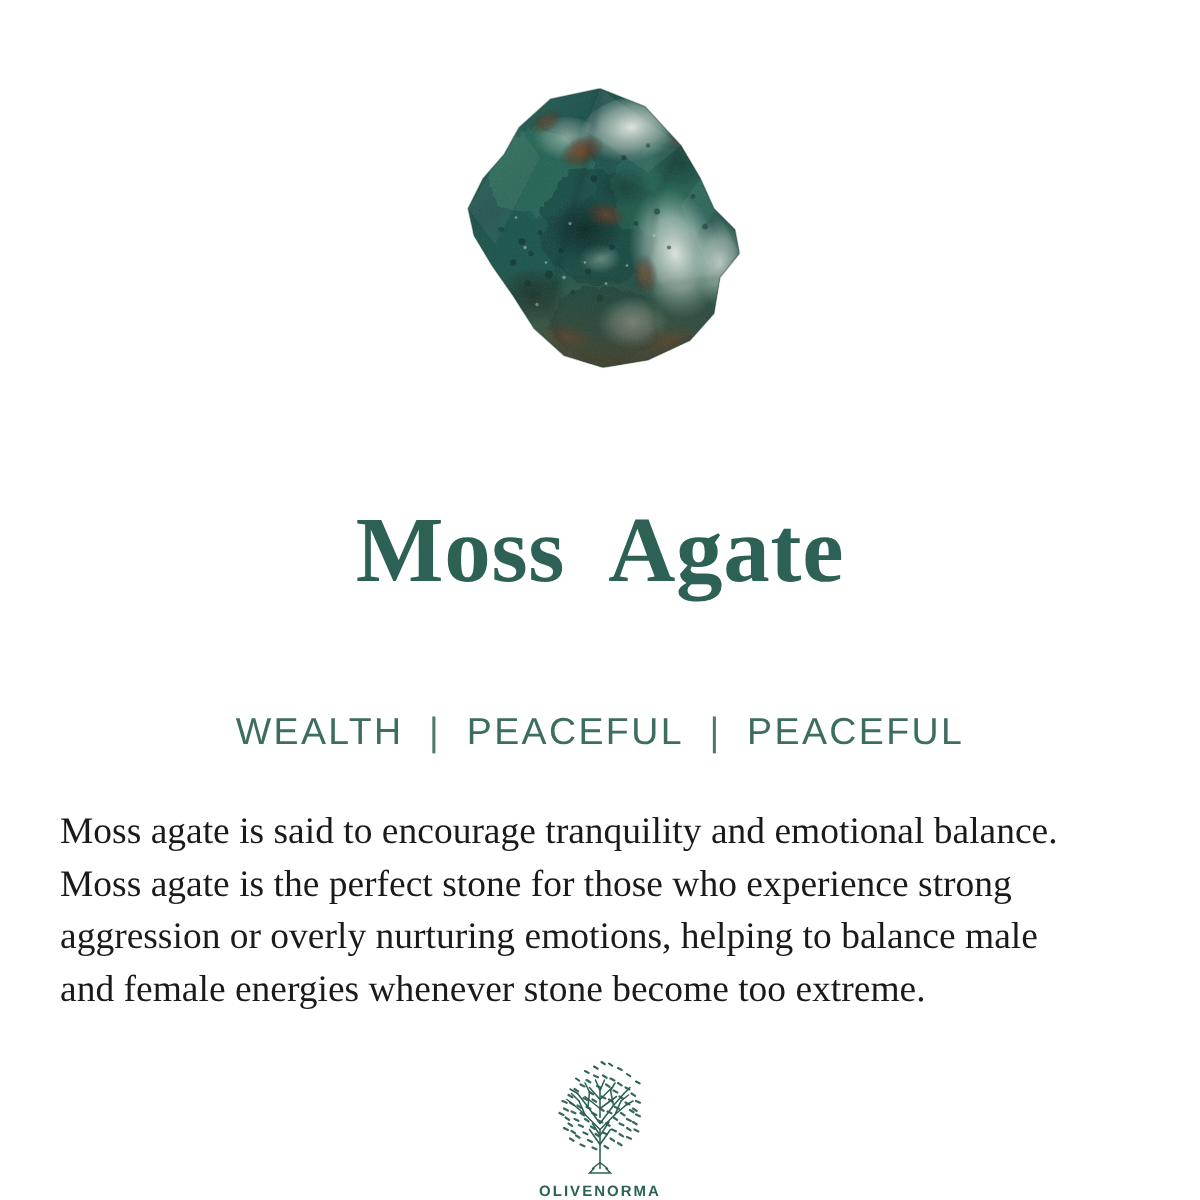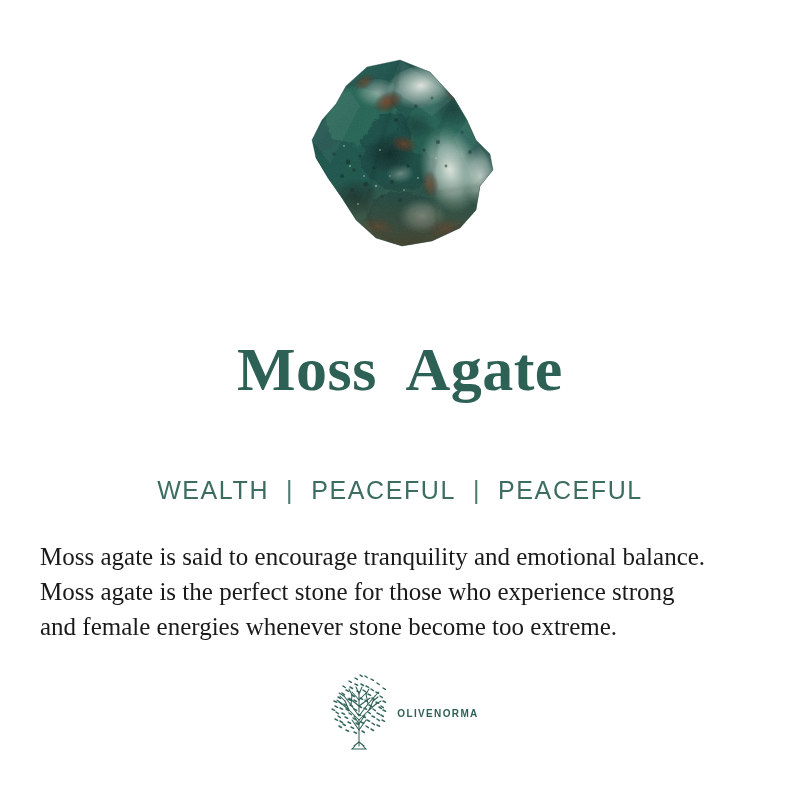--- a/index.html
+++ b/index.html
@@ -87,21 +87,21 @@
   }
   .body-copy .line {
     display: block;
     white-space: nowrap;
   }
 
   
   .brand {
     margin-top: 28px;
     display: flex;
-    flex-direction: row;
+    flex-direction: column;
     align-items: center;
     text-align: center;
   }
   .brand-mark {
     display: block;
     width: 76px;
     height: 80px;
   }
   .brand-name {
     margin-top: 4px;
@@ -280,20 +280,21 @@
     <span>WEALTH</span>
     <span class="sep">|</span>
     <span>PEACEFUL</span>
     <span class="sep">|</span>
     <span>PEACEFUL</span>
   </div>
 
   <div class="body-copy">
     <span class="line">Moss agate is said to encourage tranquility and emotional balance.</span>
     <span class="line">Moss agate is the perfect stone for those who experience strong</span>
+    <span class="line">aggression or overly nurturing emotions, helping to balance male</span>
     <span class="line">and female energies whenever stone become too extreme.</span>
   </div>
 
   <div class="brand">
     <svg class="brand-mark" viewBox="0 0 76 80" aria-hidden="true">
       <g stroke="#2d6155" stroke-width="1.05" fill="none" stroke-linecap="round">
 
         <path d="M38 74 L38 48"></path>
         <path d="M38 70 L33 74 M38 70 L43 74"></path>
         <path d="M34 74 L31 77 L45 77 L42 74"></path>

